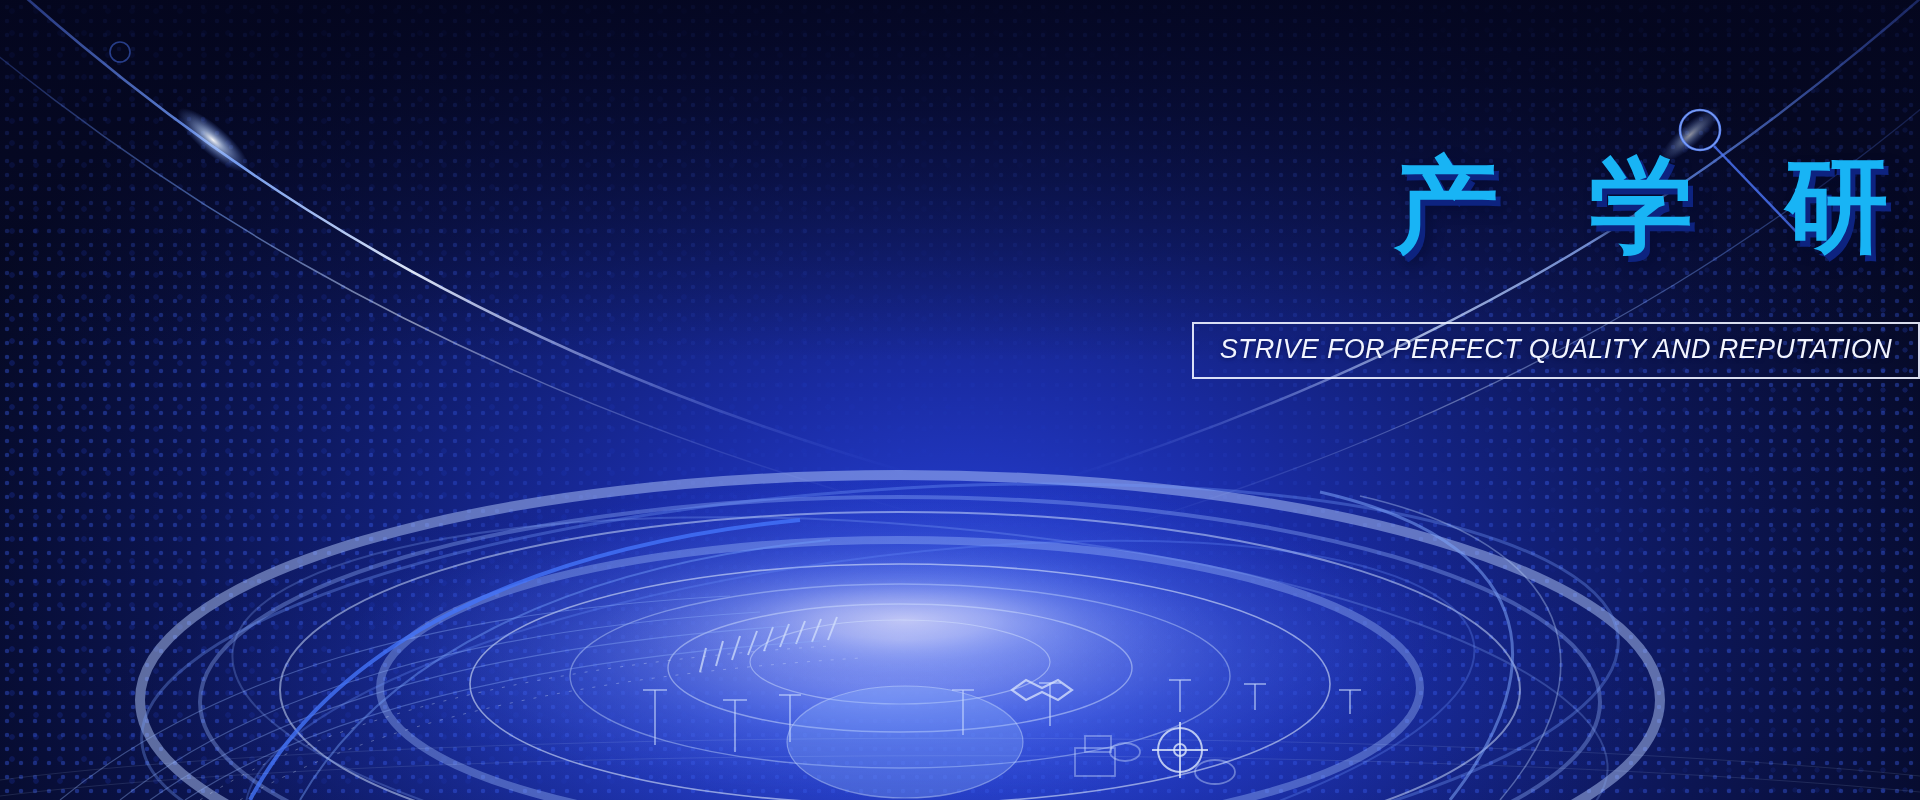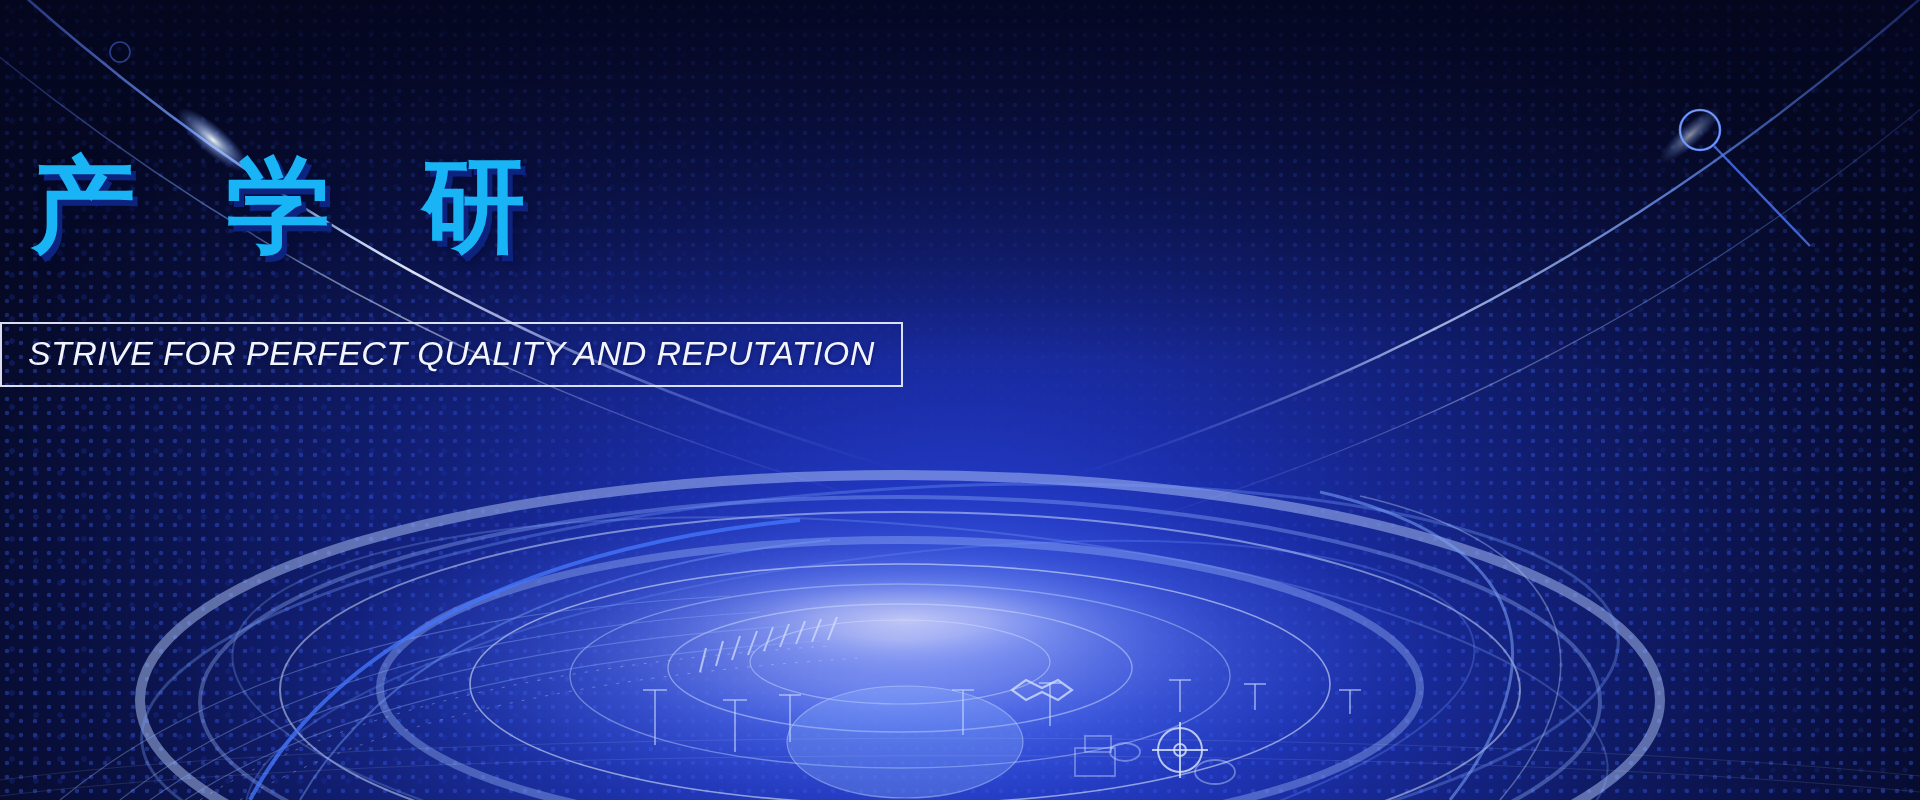--- a/index.html
+++ b/index.html
@@ -54,21 +54,21 @@
     background-size:22px 20px;
     -webkit-mask-image:linear-gradient(250deg, #000 0%, rgba(0,0,0,0.4) 45%, rgba(0,0,0,0) 72%);
             mask-image:linear-gradient(250deg, #000 0%, rgba(0,0,0,0.4) 45%, rgba(0,0,0,0) 72%);
   }
 
   .svg-layer{ position:absolute; inset:0; width:1920px; height:800px; }
 
   
   .content{
     position:absolute; inset:0;
-    display:flex; flex-direction:column; align-items:flex-start;
+    display:flex; flex-direction:column; align-items:flex-end;
     z-index:40;
   }
 
   .title-main{
     margin-top:148nowpx;
     display:flex;
     letter-spacing:0.30em;
     font-size:104px;
     line-height:1.06;
     font-weight:bold;
@@ -93,21 +93,21 @@
     padding-left:0.30em;
     white-space:nowrap;
   }
 
   .eng-box{
     margin-top:34px;
     border:2px solid rgba(235,240,255,0.92);
     padding:10px 26px 12px 26px;
   }
   .eng-text{
-    font-size:34px;
+    font-size:27px;
     font-style:italic;
     font-weight:normal;
     letter-spacing:0.012em;
     color:#f2f5ff;
     white-space:nowrap;
     text-shadow:0 1px 4px rgba(0,10,60,0.6);
   }
 </style>
 </head>
 <body>

